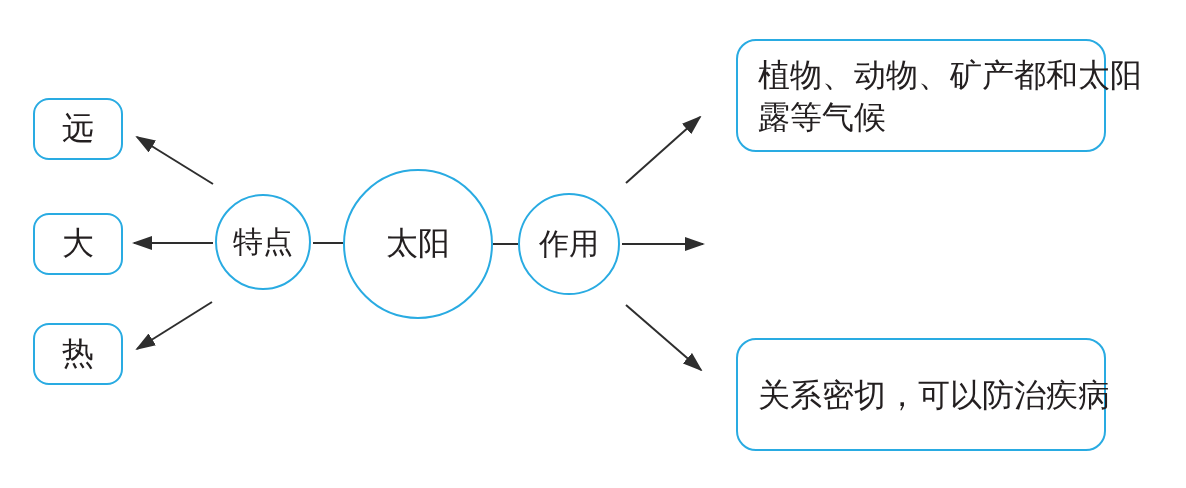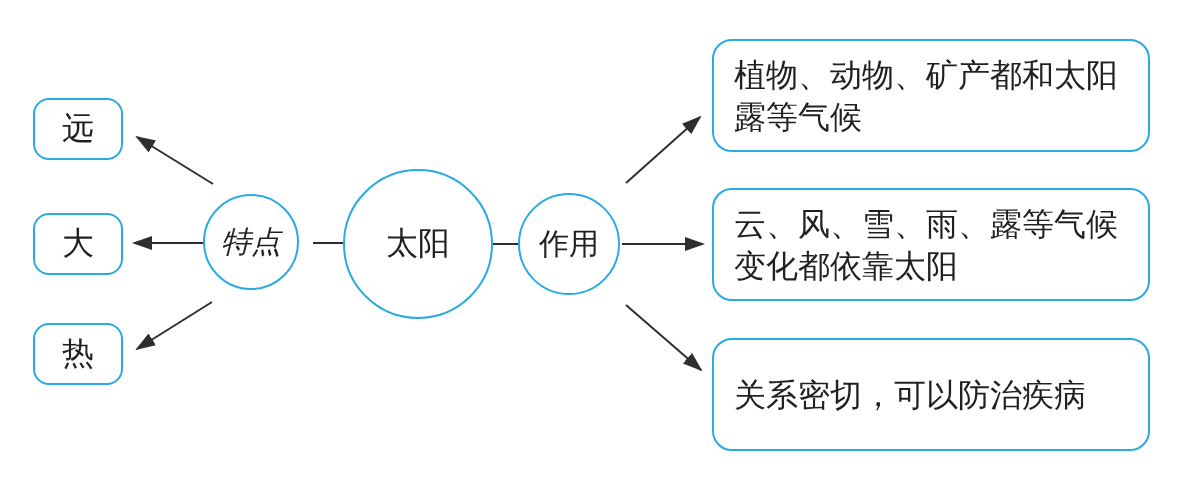--- a/index.html
+++ b/index.html
@@ -29,40 +29,40 @@
     display: flex;
     align-items: center;
     justify-content: center;
     background: #ffffff;
   }
   .circle {
     border: 2px solid #29abe2;
     border-radius: 50%;
     font-size: 30px;
   }
-  .c-tedian  { left: 203px; top: 194px; width: 96px;  height: 96px; font-style: italic;  }
+  .c-tedian  { left: 215px; top: 194px; width: 96px;  height: 96px;  }
   .c-taiyang { left: 343px; top: 169px; width: 150px; height: 150px; font-size: 32px; }
   .c-zuoyong { left: 518px; top: 193px; width: 102px; height: 102px; }
   .lbox {
     border: 2.5px solid #29abe2;
     border-radius: 16px;
     width: 90px;
     height: 62px;
     left: 33px;
     font-size: 32px;
   }
   .lbox-far { top: 98px;  }
   .lbox-big { top: 213px; }
   .lbox-hot { top: 323px; }
   .rbox {
     border: 2.5px solid #29abe2;
     border-radius: 20px;
-    width: 438px;
+    width: 370px;
     height: 113px;
-    left: 712px;
+    left: 736px;
     font-size: 32px;
     line-height: 42px;
     flex-direction: column;
     align-items: flex-start;
     justify-content: center;
     padding: 4px 20px;
   }
   .rbox-1 { top: 39px;  }
   .rbox-2 { top: 188px; }
   .rbox-3 { top: 338px; }
@@ -110,21 +110,17 @@
     <span>太阳</span>
   </div>
   <div class="node circle c-zuoyong">
     <span>作用</span>
   </div>
 
   <div class="node rbox rbox-1">
     <span>植物、动物、矿产都和太阳</span>
     <span>露等气候</span>
   </div>
-  <div class="node rbox rbox-2">
-    <span>云、风、雪、雨、露等气候</span>
-    <span>变化都依靠太阳</span>
-  </div>
   <div class="node rbox rbox-3">
     <span>关系密切，可以防治疾病</span>
   </div>
 
 </div>
 
 </body></html>

